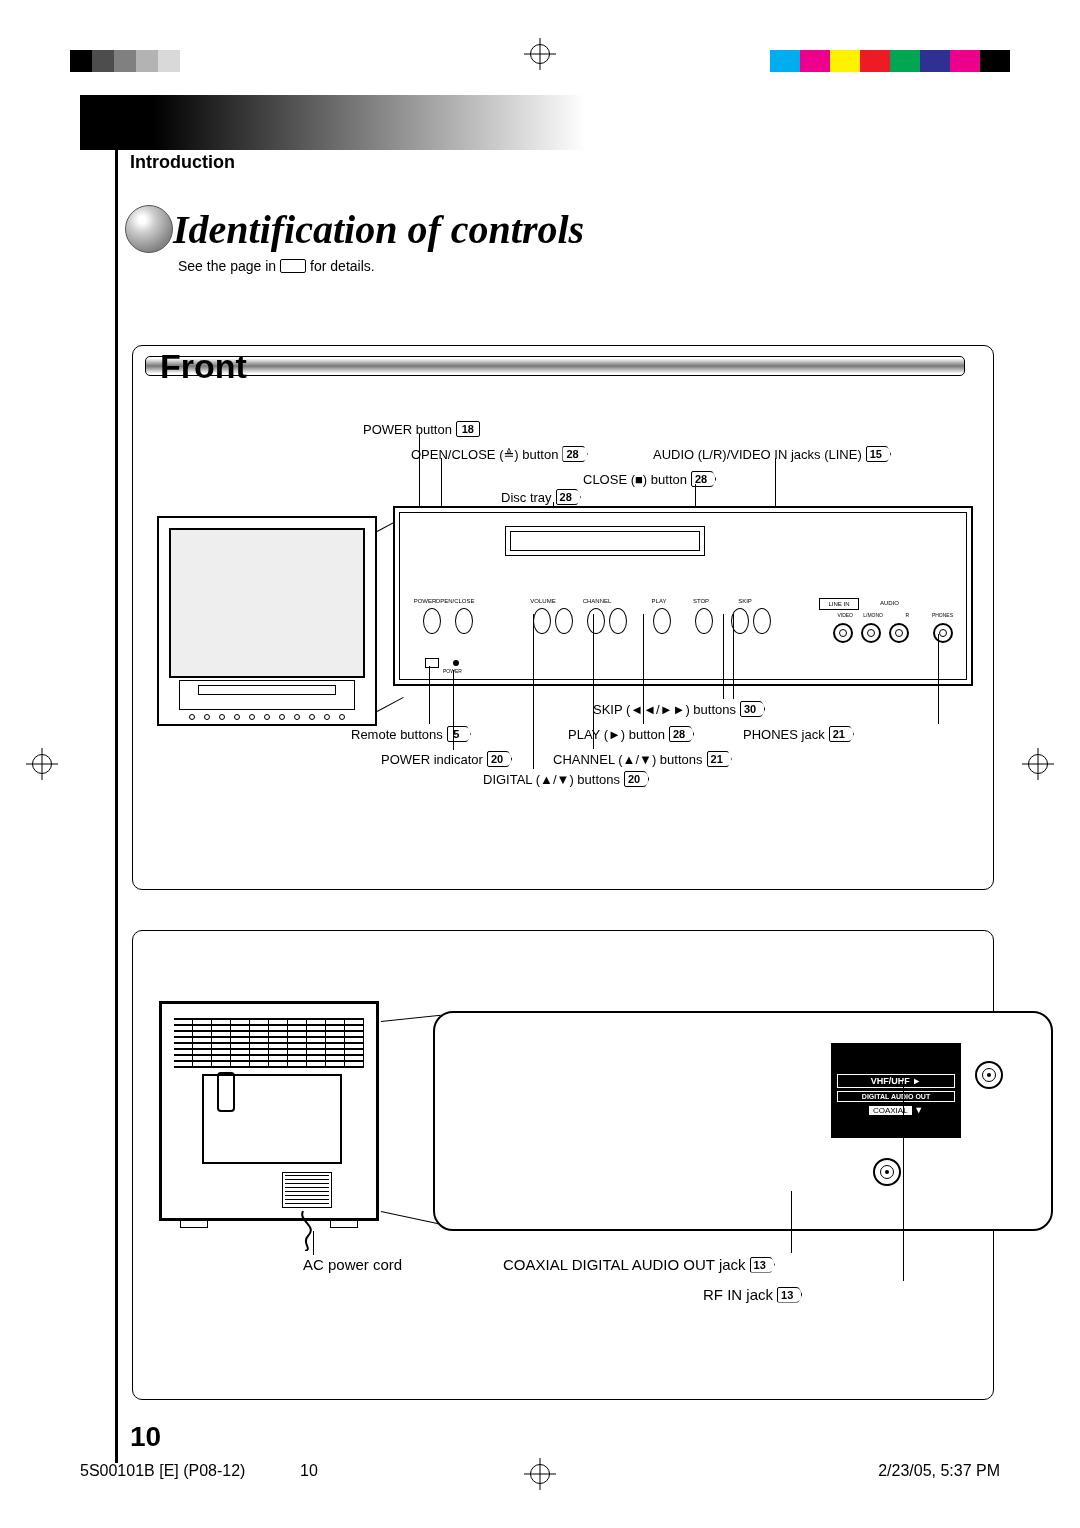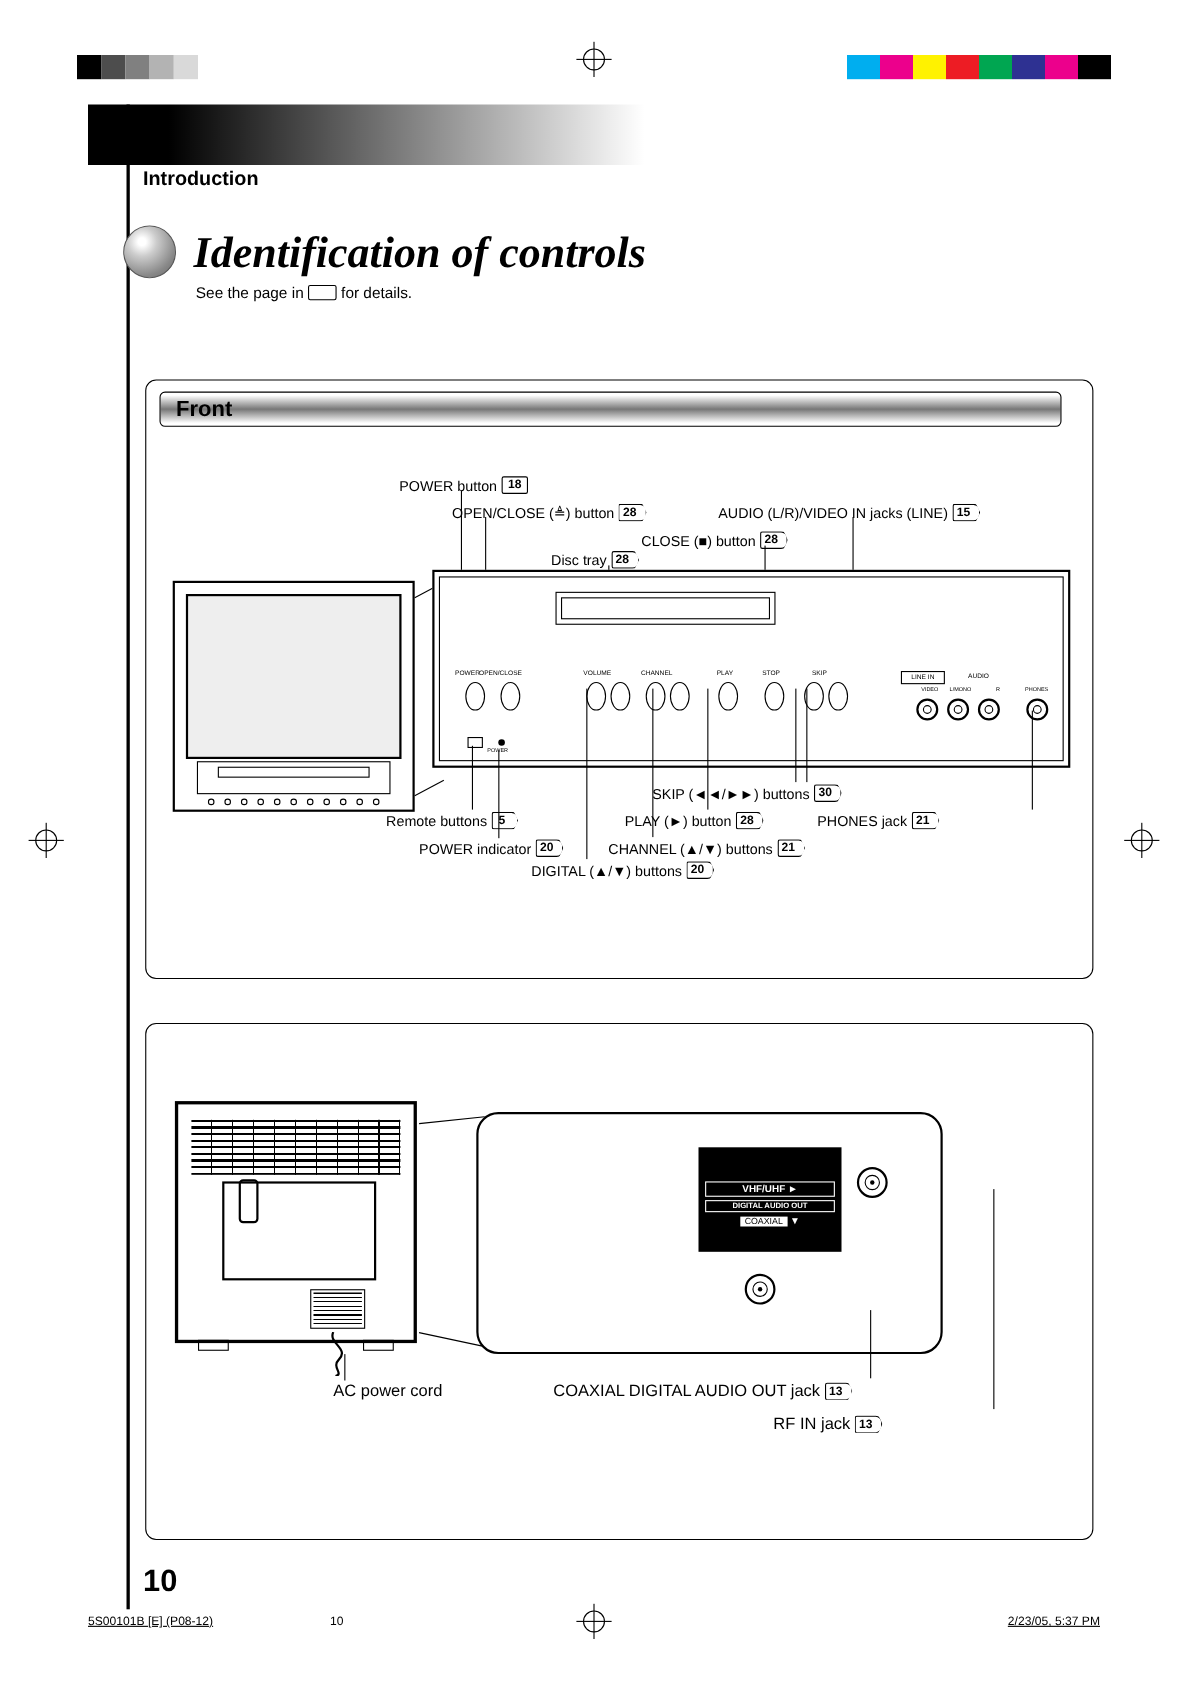--- a/index.html
+++ b/index.html
@@ -13,37 +13,37 @@
   .reg-center-mark { position: absolute; top: 40px; left: 50%; transform: translateX(-50%); }
   .side-mark { position: absolute; top: 50%; transform: translateY(-50%); }
   .bottom-mark { position: absolute; bottom: 40px; left: 50%; transform: translateX(-50%); }
 
   
   .header-grad { position: absolute; top: 95px; left: 80px; width: 920px; height: 55px;
     background: linear-gradient(to right, #000 0%, #000 8%, rgba(0,0,0,0) 55%); }
   .section-label { position: absolute; top: 152px; left: 130px; font-weight: bold; font-size: 18px; }
 
   
-  .title-wrap { position: absolute; top: 205px; left: 112px; display: flex; align-items: center; gap: 16px; }
+  .title-wrap { position: absolute; top: 205px; left: 125px; display: flex; align-items: center; gap: 0; }
   .bulge { width: 48px; height: 48px; border-radius: 24px; background: radial-gradient(circle at 35% 30%, #fff 8%, #ccc 30%, #888 70%, #666 100%); border: 1px solid #555; }
   .title-text { font-family: "Times New Roman", Times, serif; font-style: italic; font-weight: bold; font-size: 40px; }
   .subtitle { position: absolute; top: 258px; left: 178px; font-size: 14px; display: flex; align-items: center; gap: 4px; }
   .refbox-open { display: inline-block; width: 26px; height: 14px; border: 1px solid #000; border-radius: 2px; }
 
   
   .vrule { position: absolute; top: 95px; left: 115px; width: 3px; bottom: 65px; background: #000; }
   .page-num { position: absolute; left: 130px; bottom: 75px; font-size: 28px; font-weight: bold; }
 
   
   .section-box { position: absolute; left: 132px; width: 862px; border: 1.5px solid #000; border-radius: 10px; background: #fff; }
   .section-box.front { top: 345px; height: 545px; }
   .section-box.rear  { top: 930px; height: 470px; }
-  .section-title { position: relative; margin: 10px 28px 0 12px; height: 32px; border: 1px solid #000; border-radius: 5px;
+  .section-title { position: relative; margin: 10px 28px 0 12px; height: 20px; border: 1px solid #000; border-radius: 5px;
     background: linear-gradient(to bottom, #fff 0%, #fff 8%, #777 50%, #fff 92%, #fff 100%);
-    display: flex; align-items: center; padding-left: 14px; font-weight: bold; font-size: 20px; }
+    display: flex; align-items: center; padding-left: 14px; font-weight: bold; font-size: 34px; }
 
   
   .front-area { position: relative; width: 100%; height: calc(100% - 50px); }
   .rear-area  { position: relative; width: 100%; height: calc(100% - 50px); }
 
   
   .tv { position: absolute; border: 2px solid #000; background: #fff; }
   .tv.front-small { left: 24px; top: 140px; width: 220px; height: 210px; }
   .tv .screen { position: absolute; left: 10px; top: 10px; right: 10px; height: 150px; border: 2px solid #000; background: #eee; }
   .tv .base { position: absolute; left: 20px; bottom: 14px; right: 20px; height: 30px; border: 1px solid #000; }
@@ -79,30 +79,30 @@
     background: repeating-linear-gradient(to bottom, #000 0 2px, transparent 2px 6px), repeating-linear-gradient(to right, transparent 0 18px, #000 18px 19px); }
   .tv.rear-small .cavity { position: absolute; left: 40px; top: 70px; width: 140px; height: 90px; border: 2px solid #000; }
   .tv.rear-small .foot { position: absolute; bottom: -10px; width: 28px; height: 10px; border: 1px solid #000; }
   .cord { position: absolute; left: 160px; top: 280px; width: 30px; height: 40px; }
   .cord svg { width: 100%; height: 100%; }
   .handle { position:absolute; left:55px; top:68px; width:18px; height:40px; border:2px solid #000; border-radius:4px; }
   .rear-label-block { position:absolute; left:120px; top:168px; width:50px; height:36px; border:1px solid #000; }
   .rear-label-block .stripes { position:absolute; inset:2px; background: repeating-linear-gradient(to bottom, #000 0 1px, transparent 1px 4px); }
 
   
-  .rear-panel { position: absolute; left: 300px; top: 80px; width: 424px; height: 220px; border: 2px solid #000; border-radius: 20px; background: #fff; }
+  .rear-panel { position: absolute; left: 300px; top: 80px; width: 620px; height: 220px; border: 2px solid #000; border-radius: 20px; background: #fff; }
   .rear-dark { position: absolute; right: 90px; top: 30px; width: 130px; height: 95px; background: #000; color: #fff; font-size: 9px; text-align: center; }
   .rear-dark .row { border: 1px solid #fff; margin: 3px 6px; padding: 1px 2px; font-weight: bold; }
   .rear-dark .coax { background: #fff; color: #000; display: inline-block; padding: 0 4px; font-size: 8px; }
   .rear-conn { position: absolute; width: 28px; height: 28px; border: 2px solid #000; border-radius: 50%; }
   .rear-conn .c1 { position: absolute; inset: 5px; border: 1.5px solid #000; border-radius: 50%; }
   .rear-conn .c2 { position: absolute; inset: 10px; background: #000; border-radius: 50%; }
 
   
-  .footer { position: absolute; bottom: 48px; left: 80px; right: 80px; font-size: 11px; display: flex; justify-content: space-between; align-items: flex-start; text-decoration: underline; }
+  .footer { position: absolute; bottom: 48px; left: 80px; right: 80px; font-size: 16px; display: flex; justify-content: space-between; align-items: flex-start; }
 
   
   .cross { width: 28px; height: 28px; position: relative; }
   .cross::before, .cross::after { content: ""; position: absolute; background: #000; }
   .cross::before { left: 50%; top: -2px; bottom: -2px; width: 1px; transform: translateX(-50%); }
   .cross::after { top: 50%; left: -2px; right: -2px; height: 1px; transform: translateY(-50%); }
   .cross .ring { position: absolute; inset: 4px; border: 1px solid #000; border-radius: 50%; }
 
   
   .diag { position: absolute; border-top: 1px solid #000; transform-origin: left center; }

